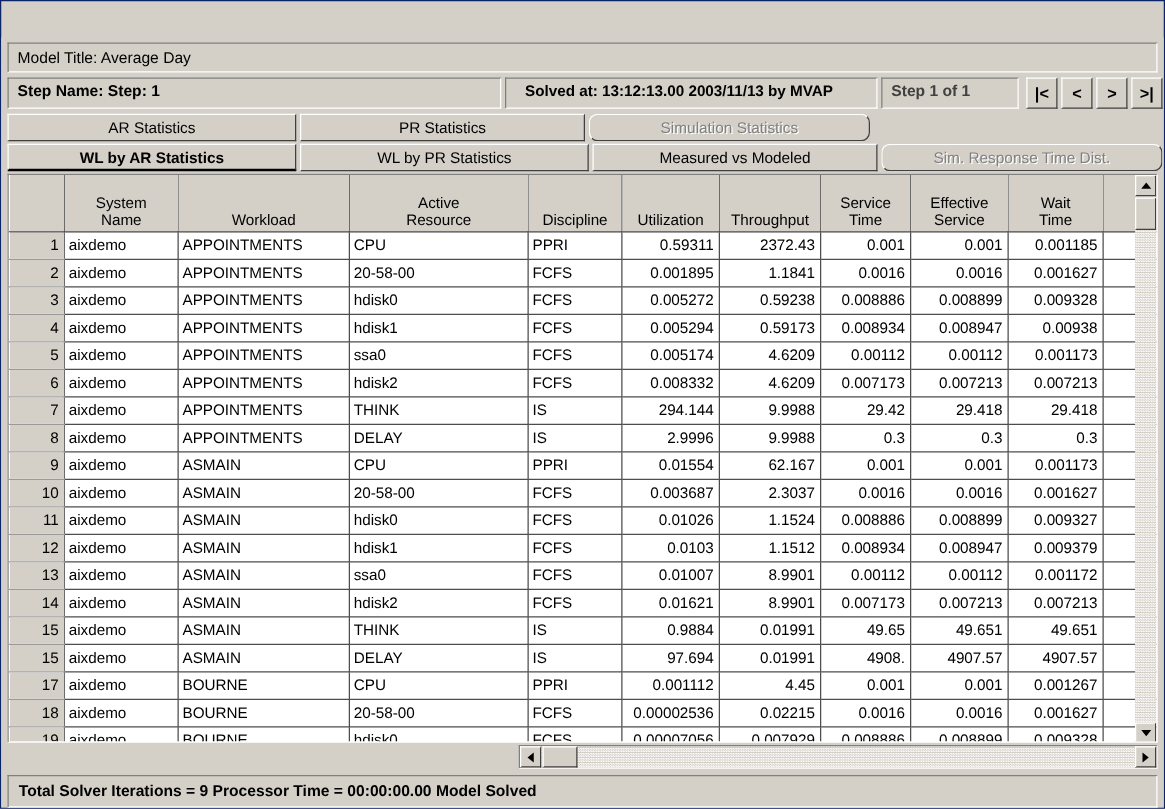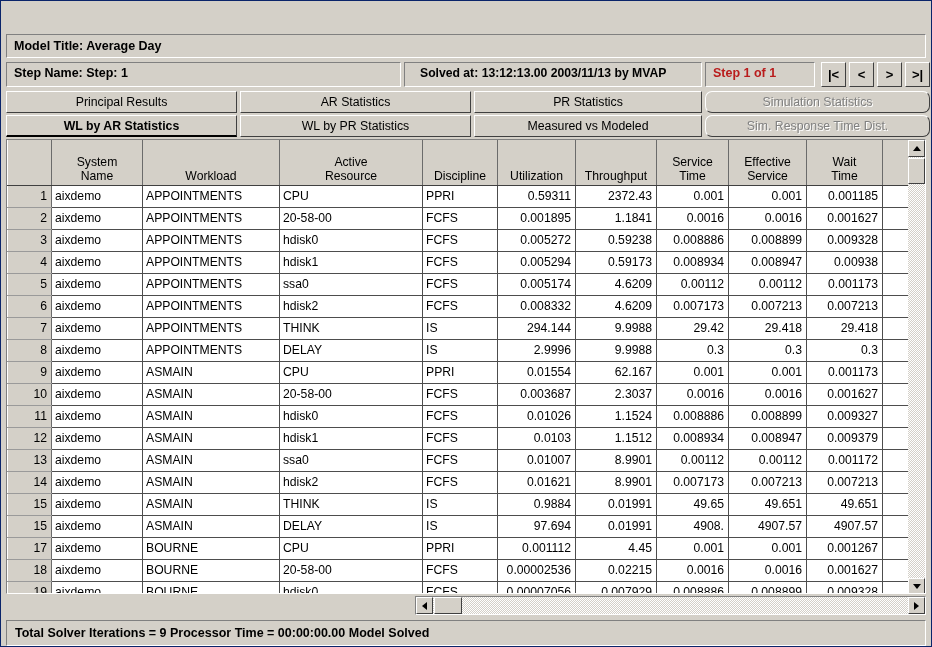--- a/index.html
+++ b/index.html
@@ -135,21 +135,21 @@
     background: #d4d0c8;
     box-sizing: border-box;
   }
 
   
   .model-title {
     height: 24px;
     line-height: 22px;
     padding-left: 7px;
     font-size: 12.5px;
-    font-weight: bold;
+    font-weight: normal;
     color: #000000;
     margin-bottom: 4px;
   }
 
   
   .step-row {
     height: 25px;
     display: flex;
     align-items: stretch;
     gap: 3px;
@@ -170,21 +170,21 @@
     font-size: 12.2px;
     font-weight: bold;
     color: #000;
   }
   .step-count {
     flex: 0 0 110px;
     line-height: 21px;
     padding-left: 7px;
     font-size: 12.5px;
     font-weight: bold;
-    color: #b91c1c;
+    color: #404040;
   }
   .nav-group {
     display: flex;
     gap: 3px;
     margin-left: 3px;
   }
   .nav-btn {
     width: 25px;
     height: 25px;
     font-size: 13px;
@@ -435,21 +435,20 @@
       <div class="step-count sunken">Step 1 of 1</div>
       <div class="nav-group">
         <div class="nav-btn raised">|&lt;</div>
         <div class="nav-btn raised">&lt;</div>
         <div class="nav-btn raised">&gt;</div>
         <div class="nav-btn raised">&gt;|</div>
       </div>
     </div>
 
     <div class="tab-row">
-      <div class="tab w1 raised">Principal Results</div>
       <div class="tab w2 raised">AR Statistics</div>
       <div class="tab w3 raised">PR Statistics</div>
       <div class="tab w4 raised disabled">Simulation Statistics</div>
     </div>
 
     <div class="tab-row">
       <div class="tab w1 raised active">WL by AR Statistics</div>
       <div class="tab w2 raised">WL by PR Statistics</div>
       <div class="tab w3 raised">Measured vs Modeled</div>
       <div class="tab w4 raised disabled">Sim. Response Time Dist.</div>

